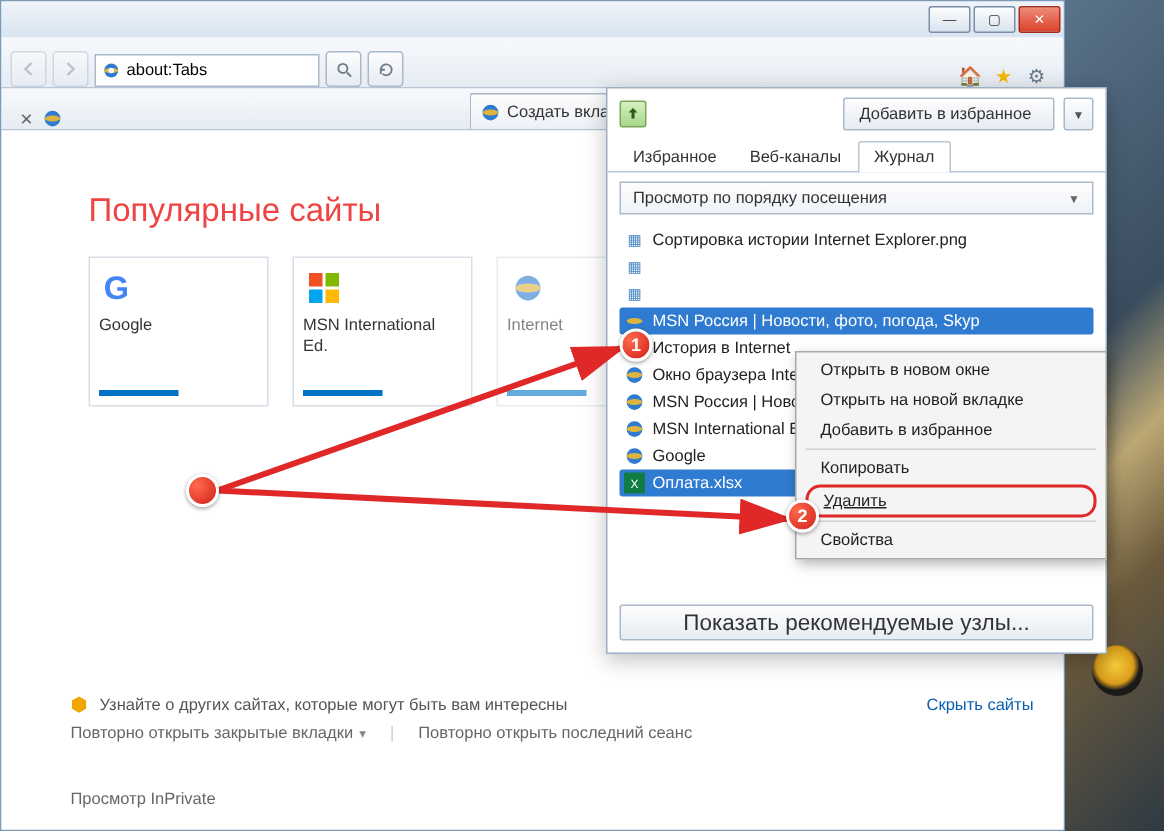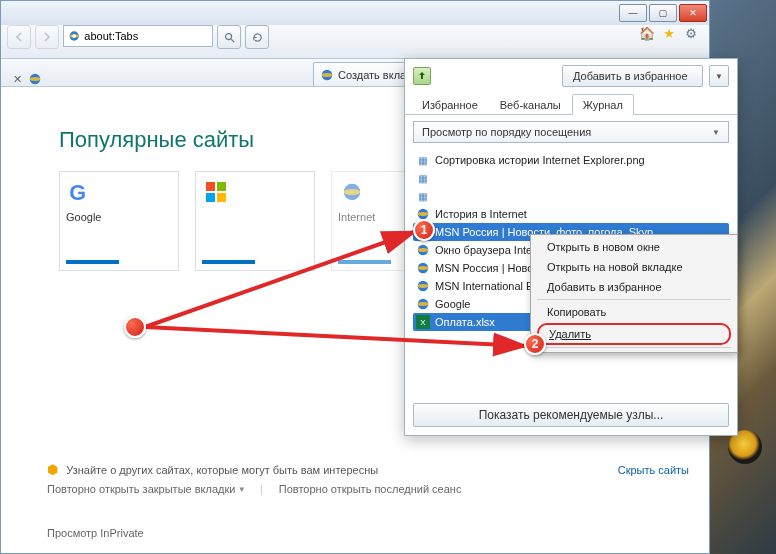--- a/index.html
+++ b/index.html
@@ -6,40 +6,40 @@
   body { background: #e8ecf0; width: 776px; height: 554px; overflow: hidden; position: relative; }
   
   .window { position: absolute; top: 0; left: 0; width: 710px; height: 554px; background: #fff; border: 1px solid #7a9bb8; }
   
   
   .titlebar { height: 24px; background: linear-gradient(#f0f4fa, #d9e4f1); display: flex; justify-content: flex-end; align-items: center; padding: 0 2px; gap: 2px; }
   .winbtn { width: 28px; height: 18px; border: 1px solid #7a8fa6; border-radius: 2px; background: linear-gradient(#fdfdfd, #d8e3ef); font-size: 9px; display: flex; align-items: center; justify-content: center; color: #333; }
   .winbtn.close { background: linear-gradient(#f08a7c, #d9432a); color: #fff; border-color: #a62d1a; }
   
   
-  .navbar { height: 34px; background: linear-gradient(#f7f9fc, #e6ecf3); border-bottom: 1px solid #b8c6d5; display: flex; align-items: flex-start; padding: 0 6px; gap: 4px; }
+  .navbar { height: 34px; background: linear-gradient(#f7f9fc, #e6ecf3); border-bottom: 1px solid #b8c6d5; display: flex; align-items: flex-end; padding: 0 6px; gap: 4px; }
   .navbtn { width: 24px; height: 24px; border: 1px solid #aab9c9; border-radius: 3px; background: linear-gradient(#fdfdfd, #e6ecf3); display: flex; align-items: center; justify-content: center; color: #5a6b7d; font-size: 11px; }
   .navbtn.disabled { opacity: .45; }
   .addrbox { flex: 0 0 150px; height: 22px; border: 1px solid #aab9c9; background: #fff; display: flex; align-items: center; padding: 0 4px; gap: 4px; }
   .addrbox input { border: none; outline: none; font-size: 11px; width: 100%; }
   .ie-icon { width: 14px; height: 14px; display: inline-block; }
   .ie-icon svg { width: 100%; height: 100%; }
   .spacer { flex: 1; }
   .toolicons { display: flex; gap: 6px; align-items: center; margin-right: 4px; }
   .ticon { width: 16px; height: 16px; display: flex; align-items: center; justify-content: center; font-size: 13px; }
   
   
   .tabrow { height: 28px; background: linear-gradient(#f7f9fc, #e6ecf3); border-bottom: 1px solid #b8c6d5; display: flex; align-items: flex-end; padding: 0 6px; gap: 2px; }
   .browsertab { height: 24px; min-width: 200px; border: 1px solid #aab9c9; border-bottom: none; background: linear-gradient(#fdfdfd, #ecf0f6); border-radius: 2px 2px 0 0; display: flex; align-items: center; padding: 0 6px; font-size: 11px; color: #333; gap: 4px; }
   .browsertab .tabclose { margin-left: auto; color: #888; font-size: 10px; }
   .tabrow .smallx { margin-left: 6px; color: #666; font-size: 11px; }
   
   
   .content { position: absolute; top: 86px; left: 0; right: 0; bottom: 0; background: #fff; padding: 16px 28px; }
-  .ph { font-size: 22px; color: #0f766e; margin: 24px 0 18px 30px; font-weight: 400; }
+  .ph { font-size: 22px; color: #ef4444; margin: 24px 0 18px 30px; font-weight: 400; }
   .tilegrid { display: flex; gap: 16px; margin-left: 30px; }
   .tile { width: 120px; height: 100px; border: 1px solid #d8dee5; background: #fff; display: flex; flex-direction: column; padding: 6px; gap: 4px; }
   .tile .ticonbox { width: 28px; height: 28px; display: flex; align-items: center; justify-content: center; }
   .tile .tlabel { font-size: 11px; color: #333; line-height: 1.3; }
   .tile .tbar { height: 4px; background: #0072c6; margin-top: auto; width: 50%; }
   
   .footer-area { position: absolute; bottom: 14px; left: 46px; right: 20px; font-size: 11px; color: #555; }
   .footer-row { display: flex; align-items: center; gap: 8px; margin-bottom: 6px; }
   .footer-row .shield { color: #f0a500; font-size: 13px; }
   .footer-row2 { display: flex; gap: 16px; color: #666; flex-wrap: wrap; }
@@ -58,21 +58,21 @@
   .favtab.active { border-color: #b8c6d5; background: #fff; }
   .sortbox { margin: 6px 8px; height: 22px; border: 1px solid #aab9c9; background: linear-gradient(#fdfdfd, #eef2f7); display: flex; align-items: center; padding: 0 8px; font-size: 11px; color: #333; justify-content: space-between; }
   .histlist { padding: 2px 8px 4px 8px; }
   .hitem { display: flex; align-items: center; gap: 5px; padding: 2px 3px; font-size: 11px; color: #222; white-space: nowrap; overflow: hidden; text-overflow: ellipsis; border-radius: 2px; }
   .hitem.sel { background: #2f7bd1; color: #fff; }
   .hitem.sel2 { background: #2f7bd1; color: #fff; }
   .hicon { width: 14px; height: 14px; flex-shrink: 0; display: flex; align-items: center; justify-content: center; }
   .hicon.img { color: #4a86c5; font-size: 10px; }
   .hicon.ie svg { width: 14px; height: 14px; }
   .hicon.xl { background: #107c41; color: #fff; font-size: 8px; width: 14px; height: 14px; display: flex; align-items: center; justify-content: center; }
-  .showrec { margin: 8px; height: 24px; border: 1px solid #aab9c9; background: linear-gradient(#fdfdfd, #e6ecf3); border-radius: 2px; font-size: 12px; color: #333; display: flex; align-items: center; justify-content: center; text-align: center; }
+  .showrec { margin: 8px; height: 24px; border: 1px solid #aab9c9; background: linear-gradient(#fdfdfd, #e6ecf3); border-radius: 2px; font-size: 15px; color: #333; display: flex; align-items: center; justify-content: center; text-align: center; }
   
   
   .ctxmenu { position: absolute; top: 234px; left: 530px; width: 208px; background: #f4f4f4; border: 1px solid #a8a8a8; box-shadow: 2px 3px 8px rgba(0,0,0,0.3); z-index: 30; padding: 2px; }
   .ctxitem { padding: 4px 14px; font-size: 11px; color: #222; }
   .ctxsep { height: 1px; background: #d0d0d0; margin: 2px 4px; }
   .ctxitem.hl { border: 2px solid #e02828; border-radius: 10px; margin: 1px 4px; padding: 3px 10px; text-decoration: underline; }
   
   
   .marker { position: absolute; width: 22px; height: 22px; border-radius: 50%; background: radial-gradient(circle at 30% 30%, #ff6a4d, #d1201a); border: 2px solid #fff; box-shadow: 0 1px 3px rgba(0,0,0,0.4); color: #fff; font-size: 12px; font-weight: bold; display: flex; align-items: center; justify-content: center; z-index: 40; }
   #m0 { top: 316px; left: 124px; }
@@ -187,20 +187,21 @@
       </div>
       <div class="tile">
         <div class="ticonbox">
           <svg viewBox="0 0 24 24" width="24" height="24">
             <rect x="2" y="2" width="9" height="9" fill="#f25022"></rect>
               <rect x="13" y="2" width="9" height="9" fill="#7fba00"></rect>
             <rect x="2" y="13" width="9" height="9" fill="#00a4ef"></rect>
               <rect x="13" y="13" width="9" height="9" fill="#ffb900"></rect>
           </svg>
         </div>
+        <div class="tlabel">MSN International Ed.</div>
         <div class="tbar"></div>
       </div>
       <div class="tile" style="opacity:.6">
         <div class="ticonbox">
           <svg viewBox="0 0 16 16" width="22" height="22">
               <circle cx="8" cy="8" r="6" fill="#2f7bd1"></circle>
               <ellipse cx="8" cy="8" rx="6" ry="2.2" fill="#fbbf24" opacity=".85"></ellipse>
             </svg>
         </div>
         <div class="tlabel">Internet</div>
@@ -252,37 +253,37 @@
     <div class="hitem">
         <span class="hicon img">▦</span>
         <span>Сортировка истории Internet Explorer.png</span>
       </div>
     <div class="hitem">
         <span class="hicon img">▦</span>
       </div>
     <div class="hitem">
         <span class="hicon img">▦</span>
       </div>
+    <div class="hitem sel">
+        <span class="hicon ie">
+          <svg viewBox="0 0 16 16">
+            <circle cx="8" cy="8" r="6" fill="#2f7bd1"></circle>
+            <ellipse cx="8" cy="8" rx="6" ry="2.2" fill="#fbbf24" opacity=".85"></ellipse>
+          </svg>
+        </span>
+        <span>MSN Россия | Новости, фото, погода, Skyp</span>
+      </div>
     <div class="hitem">
         <span class="hicon ie">
           <svg viewBox="0 0 16 16">
             <circle cx="8" cy="8" r="6" fill="#2f7bd1"></circle>
             <ellipse cx="8" cy="8" rx="6" ry="2.2" fill="#fbbf24" opacity=".85"></ellipse>
           </svg>
         </span>
         <span>История в Internet</span>
-      </div>
-    <div class="hitem sel">
-        <span class="hicon ie">
-          <svg viewBox="0 0 16 16">
-            <circle cx="8" cy="8" r="6" fill="#2f7bd1"></circle>
-            <ellipse cx="8" cy="8" rx="6" ry="2.2" fill="#fbbf24" opacity=".85"></ellipse>
-          </svg>
-        </span>
-        <span>MSN Россия | Новости, фото, погода, Skyp</span>
       </div>
     <div class="hitem">
         <span class="hicon ie">
           <svg viewBox="0 0 16 16">
             <circle cx="8" cy="8" r="6" fill="#2f7bd1"></circle>
             <ellipse cx="8" cy="8" rx="6" ry="2.2" fill="#fbbf24" opacity=".85"></ellipse>
           </svg>
         </span>
         <span>Окно браузера Inte</span>
       </div>
@@ -323,20 +324,21 @@
 </div>
 
 <div class="ctxmenu">
   <div class="ctxitem">Открыть в новом окне</div>
   <div class="ctxitem">Открыть на новой вкладке</div>
   <div class="ctxitem">Добавить в избранное</div>
   <div class="ctxsep"></div>
   <div class="ctxitem">Копировать</div>
   <div class="ctxitem hl">Удалить</div>
   <div class="ctxsep"></div>
+  <div class="ctxitem">Свойства</div>
 </div>
 
 <svg class="arrows">
   <defs>
     <marker id="ah" markerWidth="10" markerHeight="10" refX="8" refY="3" orient="auto">
       <path d="M0,0 L9,3 L0,6 Z" fill="#e02828"></path>
     </marker>
   </defs>
   <line x1="145" y1="327" x2="414" y2="232" stroke="#e02828" stroke-width="4" marker-end="url(#ah)"></line>
   <line x1="145" y1="327" x2="525" y2="346" stroke="#e02828" stroke-width="4" marker-end="url(#ah)"></line>

